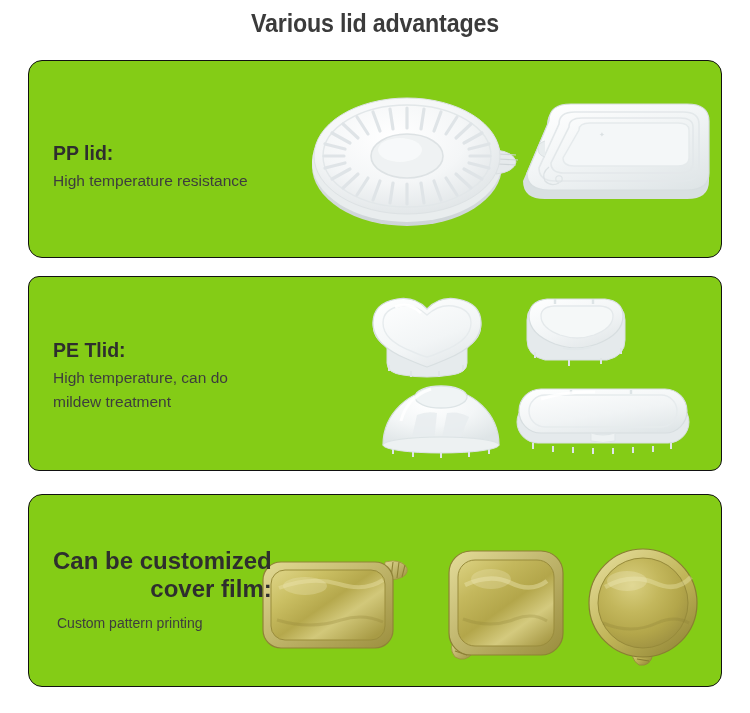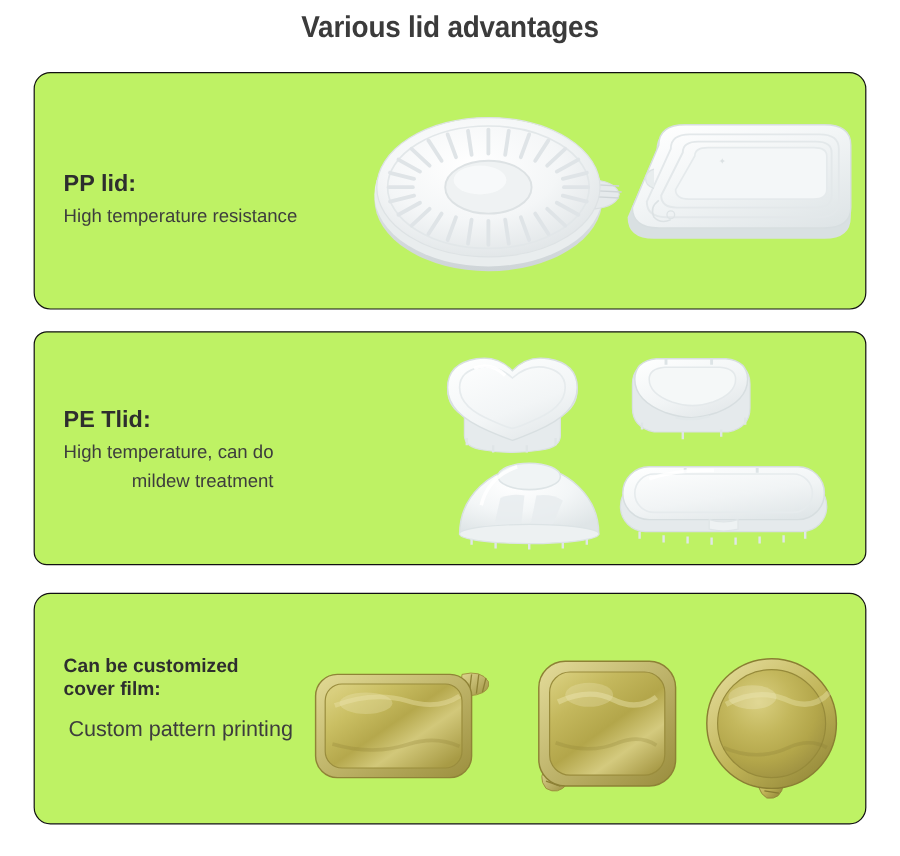--- a/index.html
+++ b/index.html
@@ -30,21 +30,21 @@
     transform: scaleX(0.93);
   }
 
   
   .panel {
     position: absolute;
     left: 28px;
     width: 694px;
     border: 1.5px solid #111111;
     border-radius: 14px;
-    background: #bef264;
+    background: #84cc16;
     box-sizing: border-box;
   }
   #panel-1 { top: 60px;  height: 198px; }
   #panel-2 { top: 276px; height: 195px; border-radius: 11px; }
   #panel-3 { top: 494px; height: 193px; }
 
   .panel-text {
     position: absolute;
     left: 24px;
     color: #333333;
@@ -58,28 +58,27 @@
     white-space: pre-line;
     margin: 0 0 4px 0;
   }
   .panel-sub {
     font-size: 15.5px;
     font-weight: normal;
     color: #3d3d3d;
     line-height: 1.55;
     white-space: pre-line;
     margin: 0;
-    text-align: right;
   }
 
   #panel-1 .panel-text { top: 81px; }
   #panel-2 .panel-text { top: 62px; }
   #panel-3 .panel-text { top: 52px; }
-  #panel-3 .panel-heading { font-size: 16px; }
-  #panel-3 .panel-sub { font-size: 18px; padding-left: 4px; padding-top: 6px; }
+  #panel-3 .panel-heading { font-size: 24px; text-align: right; }
+  #panel-3 .panel-sub { font-size: 14px; padding-left: 4px; padding-top: 6px; }
 
   
   .art {
     position: absolute;
     pointer-events: none;
   }
   .art svg { display: block; }
 </style>
 </head>
 <body>

